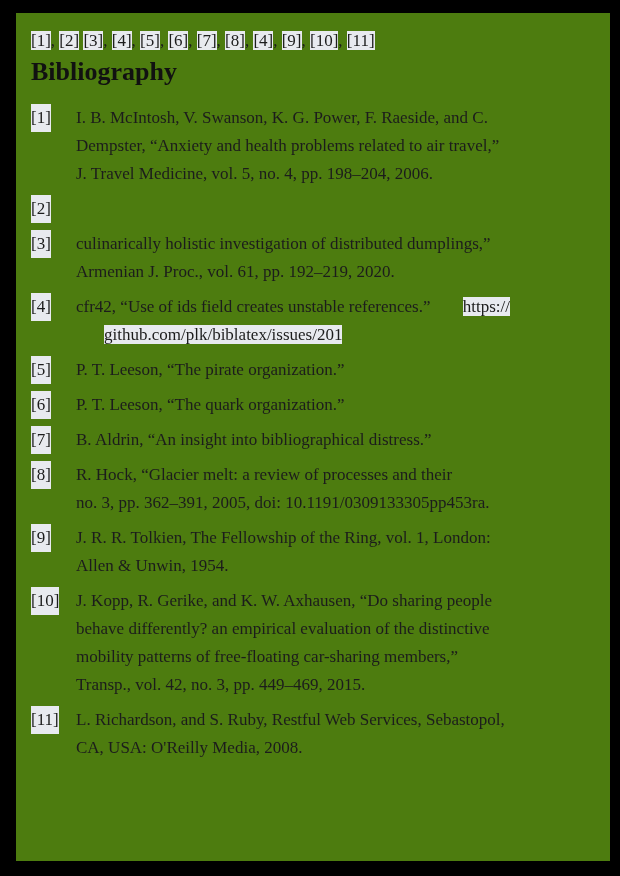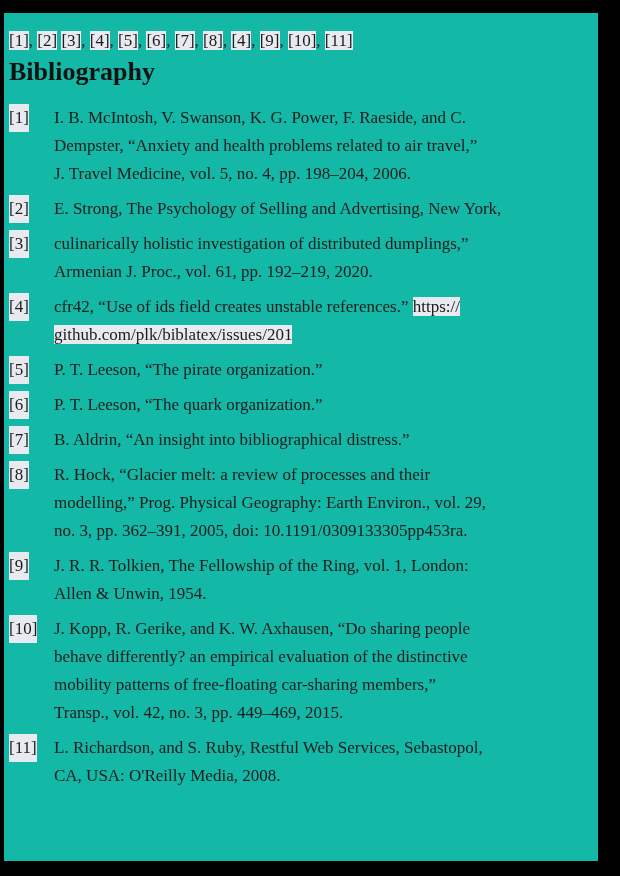--- a/index.html
+++ b/index.html
@@ -4,25 +4,25 @@
 <style>
   html, body { margin: 0; padding: 0; }
   body {
     width: 620px; height: 876px;
     background: #000;
     position: relative;
     font-family: "Liberation Serif", "DejaVu Serif", serif;
   }
   .page {
     position: absolute;
-    left: 4px; top: 13px;
+    left: 16px; top: 13px;
     width: 594px; height: 848px;
-    background: #14b8a6;
+    background: #4d7c0f;
     box-sizing: border-box;
-    padding: 14px 17px 0 5px;
+    padding: 14px 17px 0 15px;
     overflow: hidden;
     color: #1c1c1c;
     font-size: 17px;
   }
   .hl { background: var(--hl, #e8eaef); }
   .cite-line {
     line-height: 28px;
     white-space: pre;
   }
   .sep { white-space: pre; }
@@ -41,41 +41,40 @@
     flex: 0 0 45px;
     line-height: 28px;
   }
   .entry-num .hl { display: inline-block; }
   .entry-body { flex: 1 1 auto; }
   .entry-body .line {
     line-height: 28px;
     white-space: pre;
   }
   .it { }
-  .link { color: #1c1c1c; text-decoration: none; }
+  .link { color: #1c1c1c; text-decoration: none; margin-left: 28px; }
 </style>
 </head>
 <body>
 
 <div class="page">
   <div class="cite-line"><span class="hl">[1]</span><span class="sep">, </span><span class="hl">[2]</span><span class="sep"> </span><span class="hl">[3]</span><span class="sep">, </span><span class="hl">[4]</span><span class="sep">, </span><span class="hl">[5]</span><span class="sep">, </span><span class="hl">[6]</span><span class="sep">, </span><span class="hl">[7]</span><span class="sep">, </span><span class="hl">[8]</span><span class="sep">, </span><span class="hl">[4]</span><span class="sep">, </span><span class="hl">[9]</span><span class="sep">, </span><span class="hl">[10]</span><span class="sep">, </span><span class="hl">[11]</span></div>
   <h1 class="title">Bibliography</h1>
   <div>
       <div class="entry">
         <div class="entry-num"><span class="hl">[1]</span></div>
         <div class="entry-body">
           <div class="line"><span>I. B. McIntosh, V. Swanson, K. G. Power, F. Raeside, and C.</span></div>
           <div class="line"><span>Dempster, “Anxiety and health problems related to air travel,”</span></div>
           <div class="line"><span class="it">J. Travel Medicine</span><span>, vol. 5, no. 4, pp. 198–204, 2006.</span></div>
         </div>
       </div>
       <div class="entry">
         <div class="entry-num"><span class="hl">[2]</span></div>
         <div class="entry-body">
-          <div class="line"><span>E. Strong, </span><span class="it">The Psychology of Selling and Advertising</span><span>, New York,</span></div>
         </div>
       </div>
       <div class="entry">
         <div class="entry-num"><span class="hl">[3]</span></div>
         <div class="entry-body">
           <div class="line"><span>culinarically holistic investigation of distributed dumplings,”</span></div>
           <div class="line"><span class="it">Armenian J. Proc.</span><span>, vol. 61, pp. 192–219, 2020.</span></div>
         </div>
       </div>
       <div class="entry">
@@ -100,21 +99,20 @@
       <div class="entry">
         <div class="entry-num"><span class="hl">[7]</span></div>
         <div class="entry-body">
           <div class="line"><span>B. Aldrin, “An insight into bibliographical distress.”</span></div>
         </div>
       </div>
       <div class="entry">
         <div class="entry-num"><span class="hl">[8]</span></div>
         <div class="entry-body">
           <div class="line"><span>R. Hock, “Glacier melt: a review of processes and their</span></div>
-          <div class="line"><span>modelling,” </span><span class="it">Prog. Physical Geography: Earth Environ.</span><span>, vol. 29,</span></div>
           <div class="line"><span>no. 3, pp. 362–391, 2005, doi: 10.1191/0309133305pp453ra.</span></div>
         </div>
       </div>
       <div class="entry">
         <div class="entry-num"><span class="hl">[9]</span></div>
         <div class="entry-body">
           <div class="line"><span>J. R. R. Tolkien, </span><span class="it">The Fellowship of the Ring</span><span>, vol. 1, London:</span></div>
           <div class="line"><span>Allen &amp; Unwin, 1954.</span></div>
         </div>
       </div>

